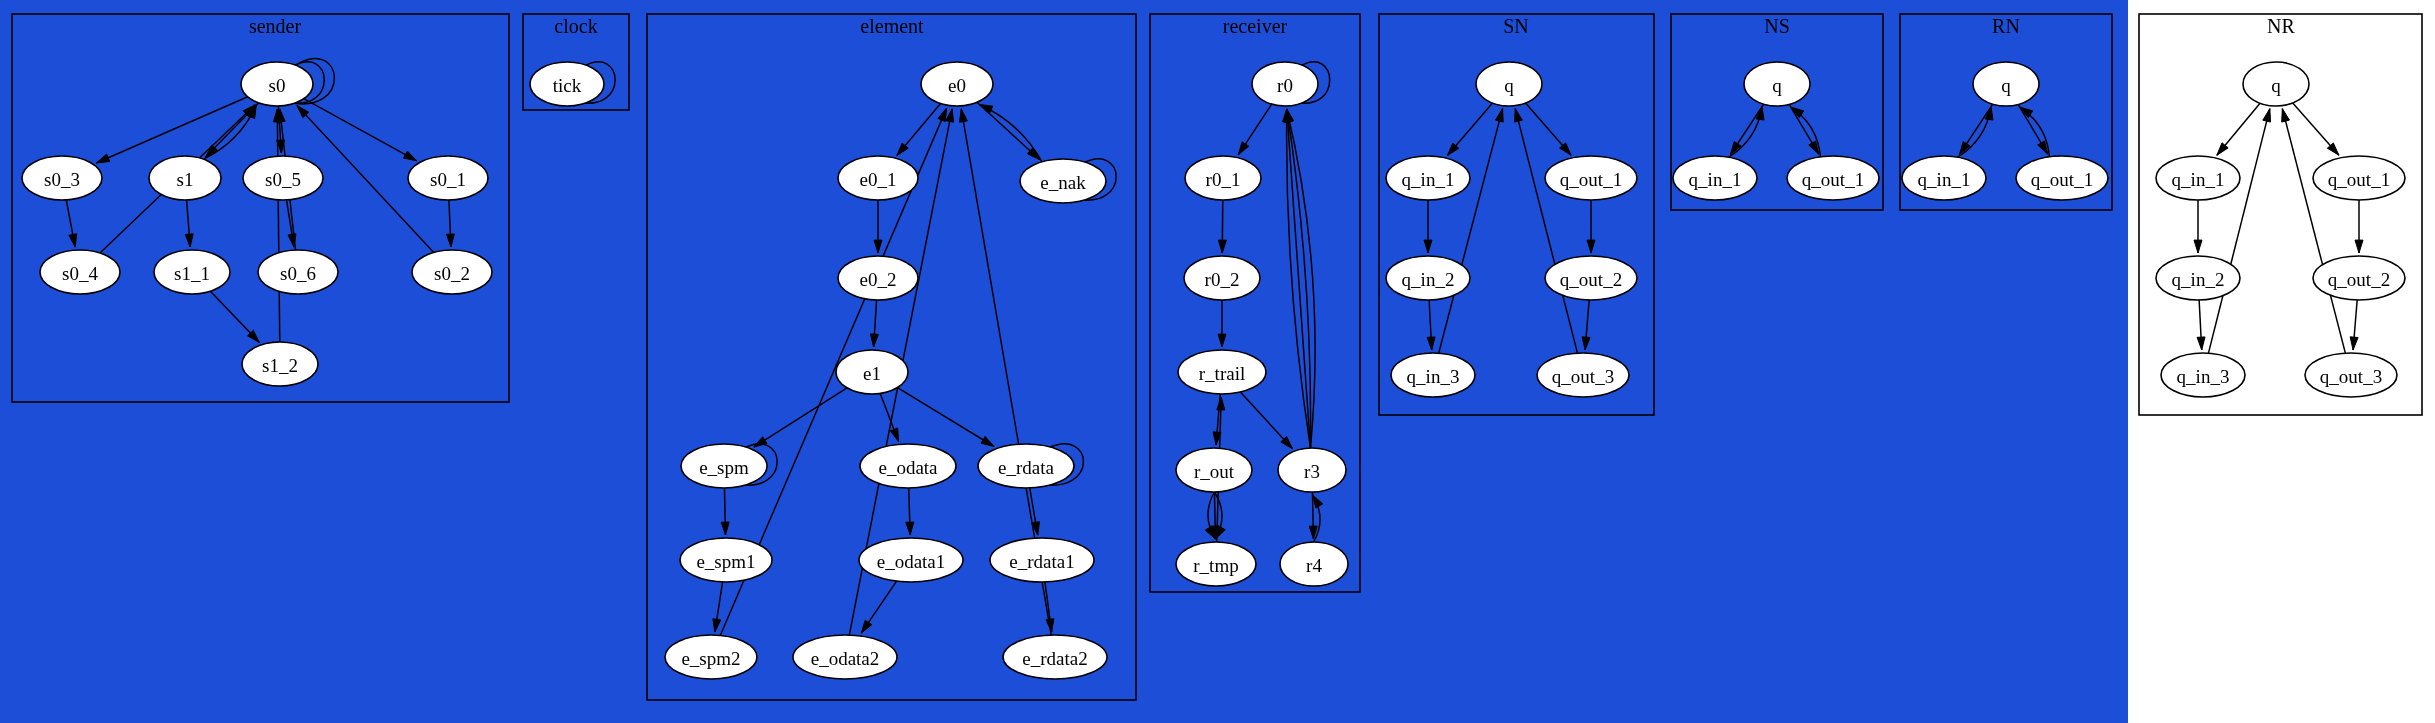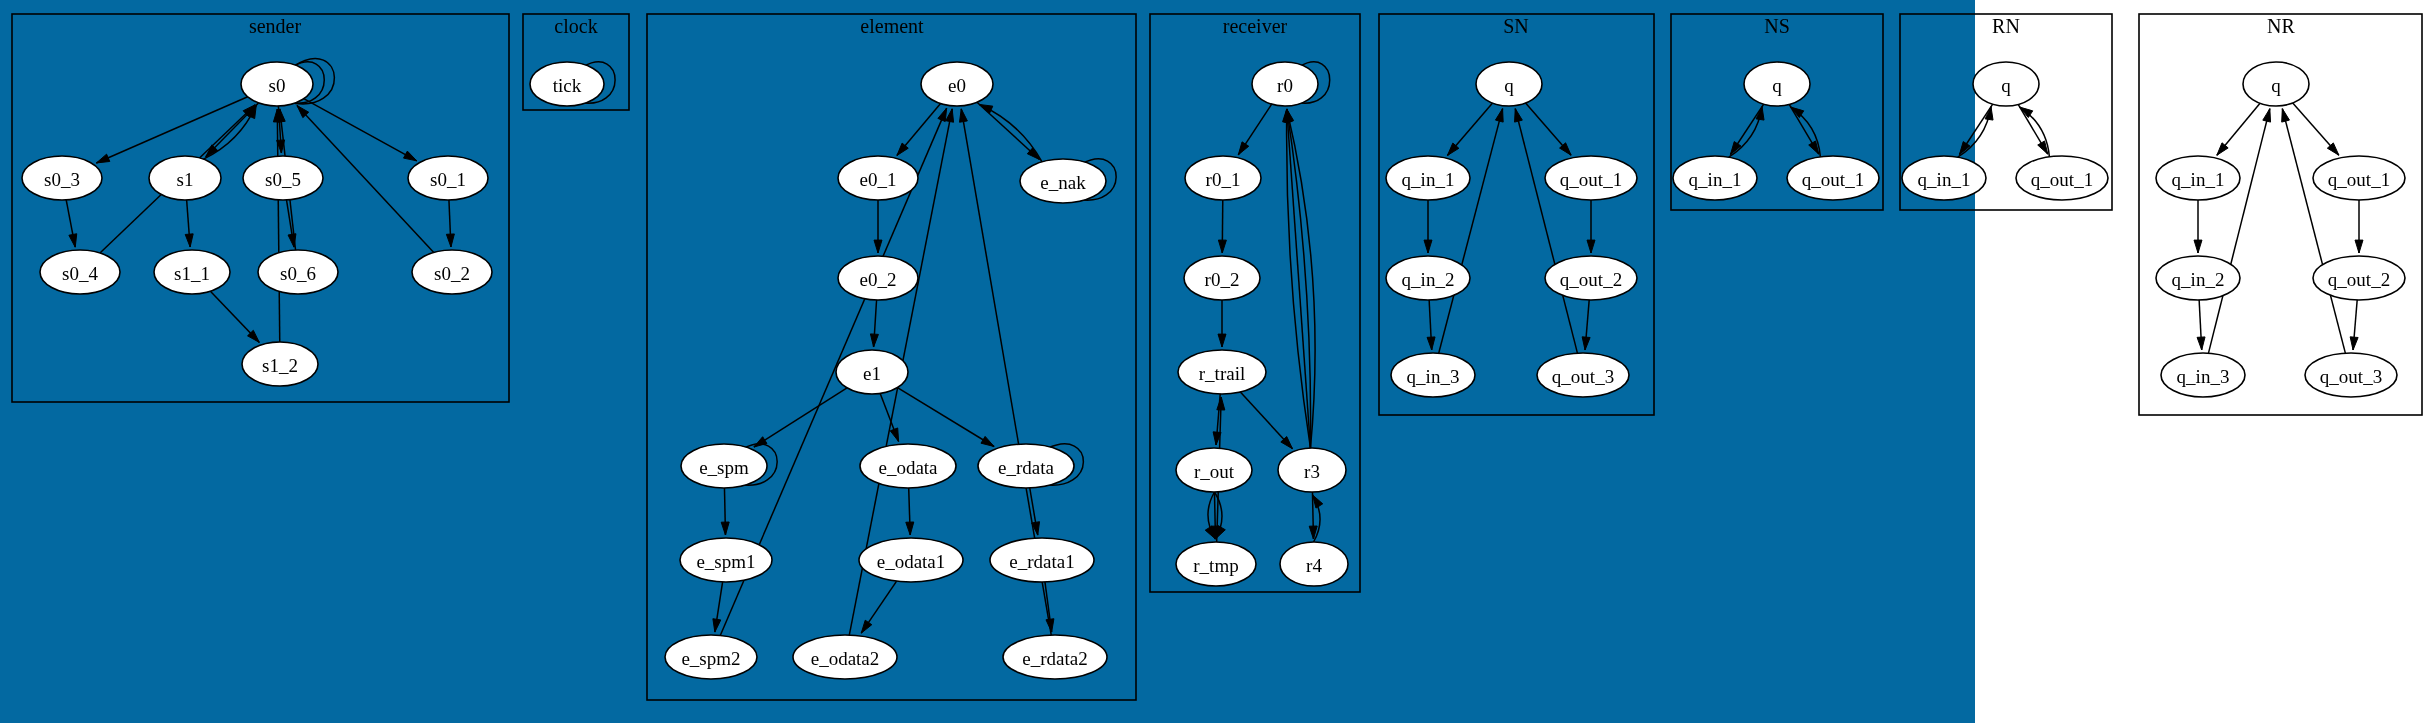--- a/index.html
+++ b/index.html
@@ -1,17 +1,17 @@
 <!DOCTYPE html>
 <html><head>
 <meta charset="utf-8">
 <style>
   html,body{margin:0;padding:0;background:#ffffff;}
   body{font-family:"Liberation Serif", serif;}
-  #canvas{position:relative;width:1975px;height:723px;background:#0369a1;text-decoration:underline;}
+  #canvas{position:relative;width:2128px;height:723px;background:#1d4ed8;text-decoration:underline;}
   svg{display:block;}
   .cluster-box{fill:none;stroke:#000000;stroke-width:1.6;}
   .cluster-label{font-family:"Liberation Serif", serif;font-size:20px;fill:#000;text-anchor:middle;}
   .node-ellipse{fill:#ffffff;stroke:#000000;stroke-width:1.6;}
   .node-label{font-family:"Liberation Serif", serif;font-size:19px;fill:#000;text-anchor:middle;dominant-baseline:central;}
   .edge{fill:none;stroke:#000000;stroke-width:1.5;}
   .arrowfill{fill:#000000;stroke:#000000;stroke-width:1;}
 </style>
 </head>
 <body>

